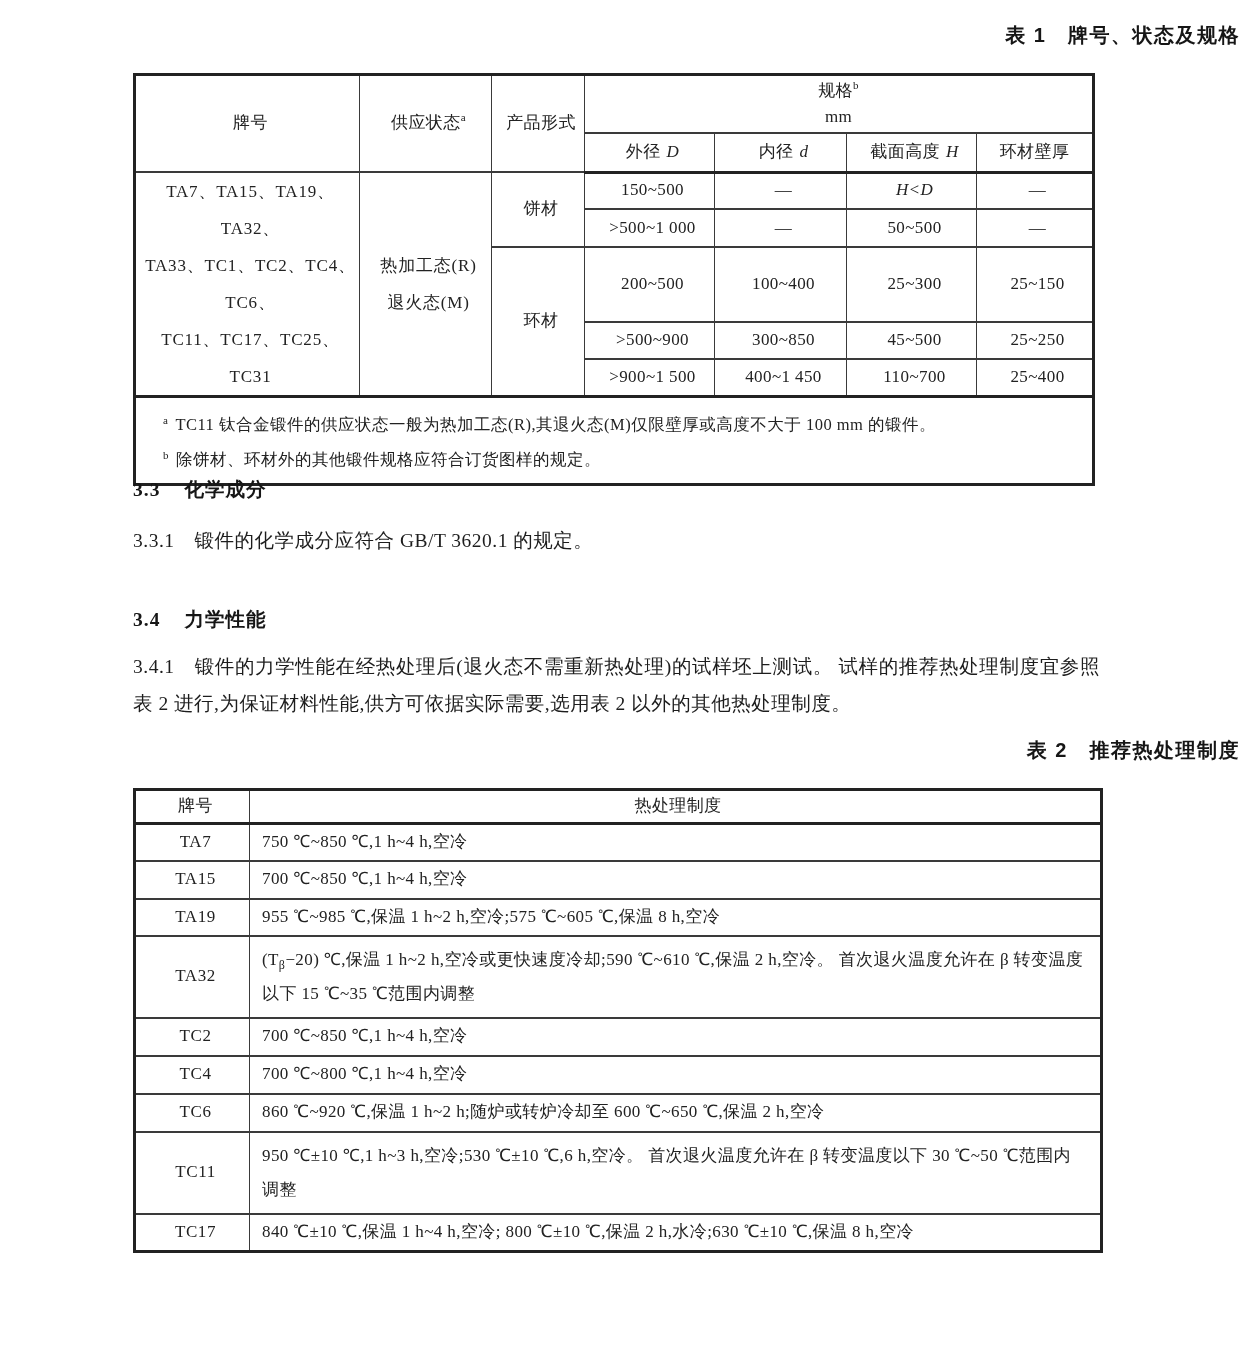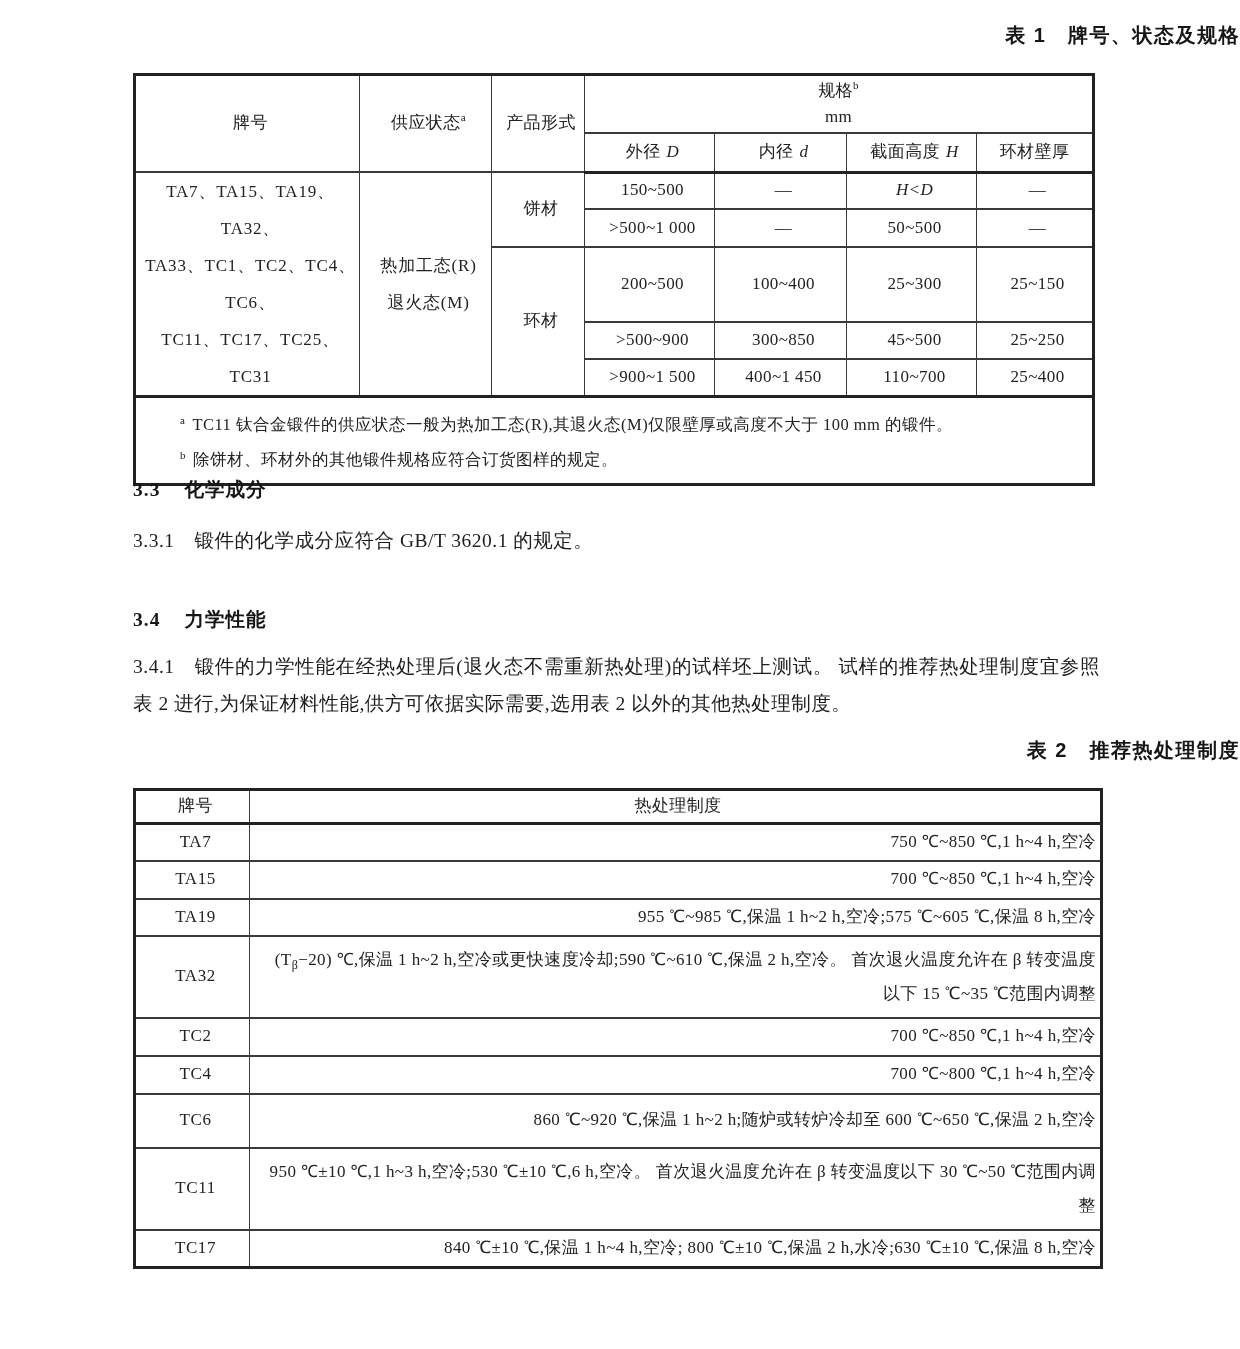--- a/index.html
+++ b/index.html
@@ -26,35 +26,35 @@
   .t1, .t2 { border:3px solid #222; }
   tr.hsep td { border-bottom:3px solid #222; }
   tr.fn td { border-top:3px solid #222; }
   .spec-head div { line-height:26px; }
   .spec-head { padding:2px 0; }
   td i { font-style:italic; font-family:"Liberation Serif", serif; margin-left:6px; }
   .italic { font-style:italic; }
   .grade-cell div, .state-cell div { line-height:37px; letter-spacing:0.8px; }
   sup { font-size:11px; vertical-align:super; line-height:0; }
   sub { font-size:12px; vertical-align:sub; line-height:0; }
-  tr.fn td { text-align:left; vertical-align:top; padding:9px 18px 6px 44px; }
+  tr.fn td { text-align:left; vertical-align:top; padding:9px 18px 6px 27px; }
   .fnline { font-size:16.5px; line-height:35px; letter-spacing:0.5px; }
   .fnline sup { margin-right:7px; }
   .sec-h {
     position:absolute; left:133px; font-family:"Liberation Sans", sans-serif;
     font-weight:bold; font-size:19.5px; letter-spacing:1px; color:#161616;
   }
   .sec-h .num { font-family:"Liberation Serif", serif; margin-right:24px; }
   .para {
     position:absolute; left:133px; width:967px; font-size:19.5px;
     line-height:37px; letter-spacing:0.5px; text-align:justify; color:#1d1d1d;
   }
   .para .num { margin-right:20px; }
   .t2 td.grade { letter-spacing:0.6px; }
-  .t2 td.regime { text-align:right; padding:4px 4px 4px 12px; }
+  .t2 td.regime { text-align:left; padding:4px 14px 4px 12px; }
   .t2 tr.tall td.regime { line-height:34px; padding-top:6px; padding-bottom:6px;margin-top:41px; }
 </style>
 </head>
 <body>
 
 <div class="page">
 
   <div class="tbl-title" style="top:22px;">表 1　牌号、状态及规格</div>
 
   <table class="t1">
@@ -175,21 +175,21 @@
         <td class="regime"><span>(T</span><sub>β</sub><span>−20) ℃,保温 1 h~2 h,空冷或更快速度冷却;590 ℃~610 ℃,保温 2 h,空冷。 首次退火温度允许在 β 转变温度以下 15 ℃~35 ℃范围内调整</span></td>
       </tr>
       <tr style="height:38px;">
         <td class="grade">TC2</td>
         <td class="regime"><span>700 ℃~850 ℃,1 h~4 h,空冷</span><sub></sub><span></span></td>
       </tr>
       <tr style="height:38px;">
         <td class="grade">TC4</td>
         <td class="regime"><span>700 ℃~800 ℃,1 h~4 h,空冷</span><sub></sub><span></span></td>
       </tr>
-      <tr style="height:54px;border-radius:11px;">
+      <tr style="height:38px;border-radius:11px;">
         <td class="grade">TC6</td>
         <td class="regime"><span>860 ℃~920 ℃,保温 1 h~2 h;随炉或转炉冷却至 600 ℃~650 ℃,保温 2 h,空冷</span><sub></sub><span></span></td>
       </tr>
       <tr class="tall" style="height:68px;">
         <td class="grade">TC11</td>
         <td class="regime"><span>950 ℃±10 ℃,1 h~3 h,空冷;530 ℃±10 ℃,6 h,空冷。 首次退火温度允许在 β 转变温度以下 30 ℃~50 ℃范围内调整</span><sub></sub><span></span></td>
       </tr>
       <tr style="height:38px;">
         <td class="grade">TC17</td>
         <td class="regime"><span>840 ℃±10 ℃,保温 1 h~4 h,空冷; 800 ℃±10 ℃,保温 2 h,水冷;630 ℃±10 ℃,保温 8 h,空冷</span><sub></sub><span></span></td>

